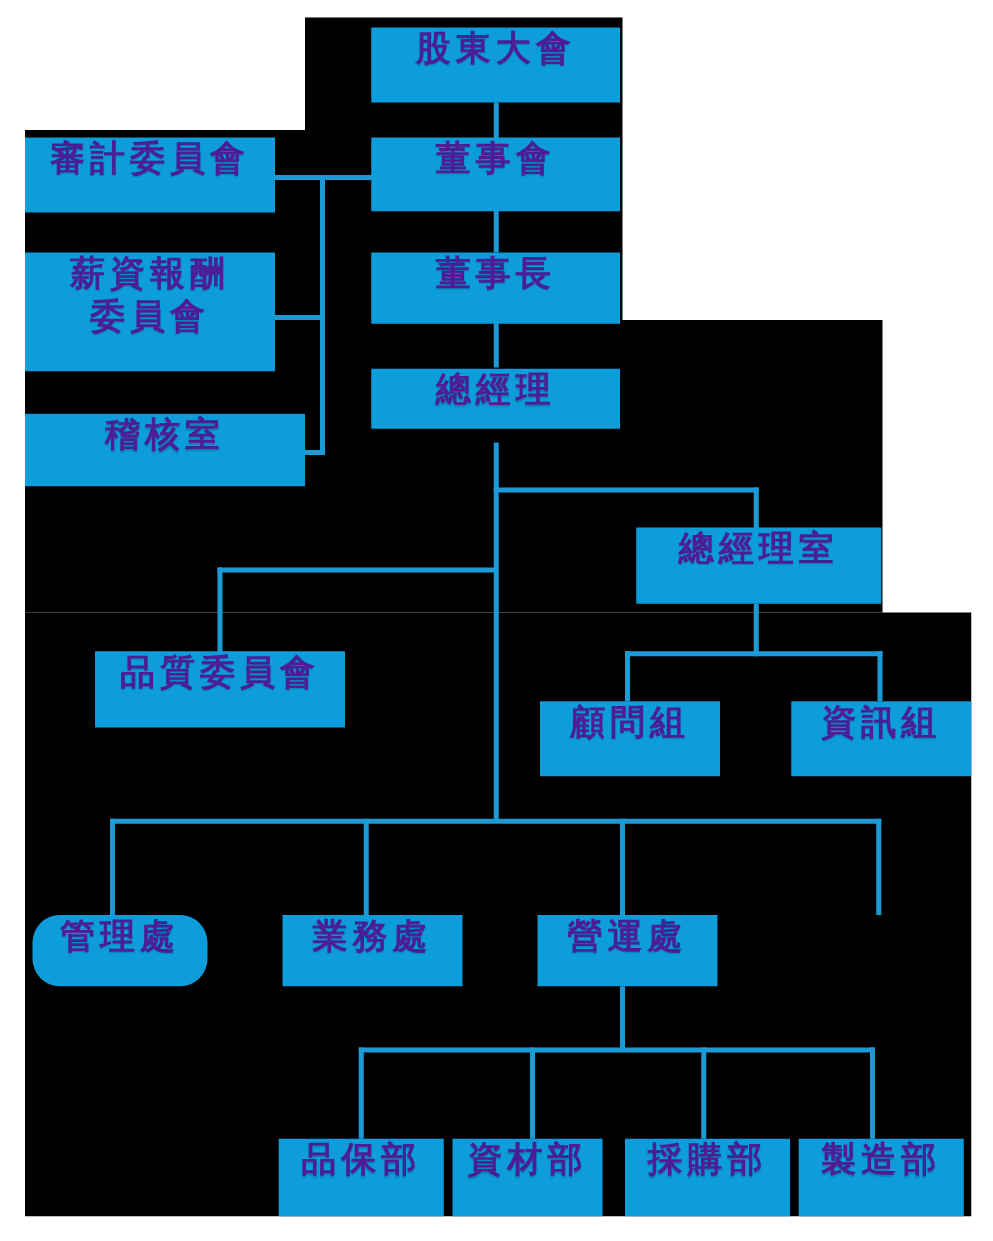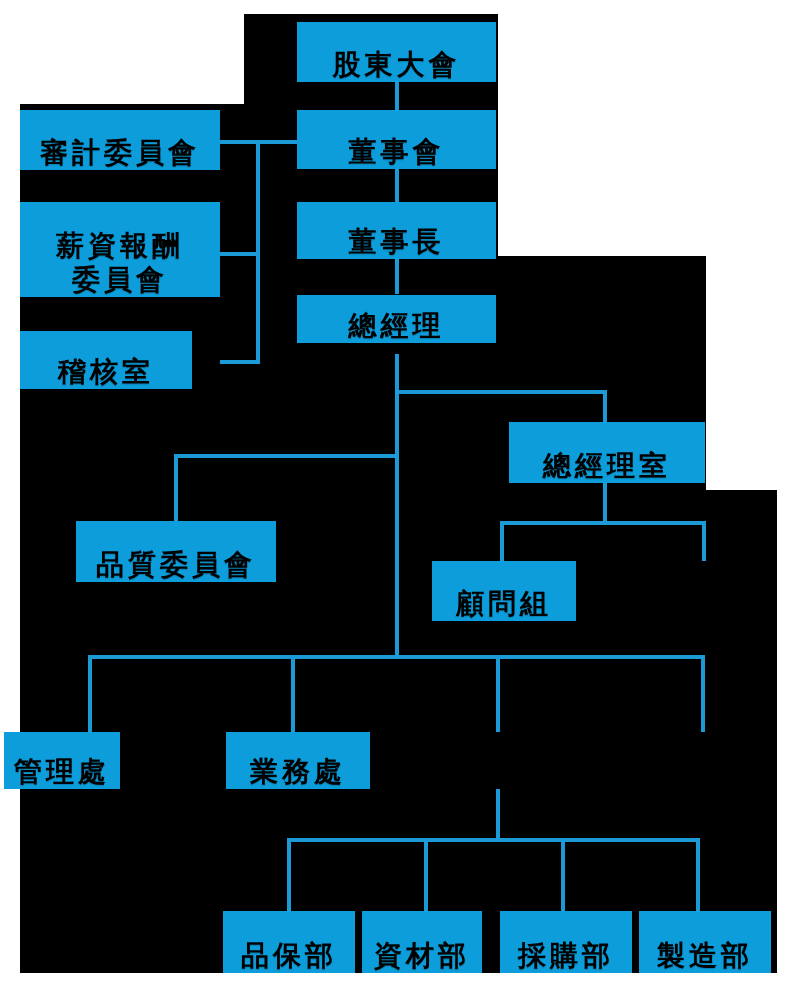--- a/index.html
+++ b/index.html
@@ -22,23 +22,23 @@
   .conn{
     position:absolute;
     background:#1c9ad6;
   }
   .conn.v{width:4px;}
   .conn.h{height:4px;}
   
   .node{
     position:absolute;
     background:#0c9dda;
-    color:#000000;
+    color:#4c1d95;
     display:flex;
-    align-items:flex-end;
+    align-items:flex-start;
     justify-content:center;
     text-align:center;
     letter-spacing:4px;
     font-weight:bold;
     line-height:1.22;
     box-sizing:border-box;
     padding:0 4px;
     text-shadow:0 1px 1px rgba(0,0,0,.18);
   }
   .node span{display:block;white-space:pre-line;}
@@ -109,45 +109,51 @@
 
   <div class="node s28" style="left:20px; top:110px; width:200px; height:60px;">
     <span>審計委員會</span>
   </div>
 
   <div class="node s28" style="left:20px; top:202px; width:200px; height:95px;">
     <span>薪資報酬
 委員會</span>
   </div>
 
-  <div class="node s28" style="left:20px; top:331px; width:172px; height:58px;">
+  <div class="node s28" style="left:20px; top:331px; width:224px; height:58px;">
     <span>稽核室</span>
   </div>
 
   <div class="node s28" style="left:76px; top:521px; width:200px; height:61px;">
     <span>品質委員會</span>
   </div>
 
   <div class="node s28" style="left:509px; top:422px; width:196px; height:61px;">
     <span>總經理室</span>
   </div>
 
   <div class="node s28" style="left:432px; top:561px; width:144px; height:60px;">
     <span>顧問組</span>
   </div>
 
+  <div class="node s28" style="left:633px; top:561px; width:144px; height:60px;">
+    <span>資訊組</span>
+  </div>
 
-  <div class="node s28" style="left:4px; top:732px; width:116px; height:57px;">
+  <div class="node s28" style="left:26px; top:732px; width:140px; height:57px;border-radius:22px;">
     <span>管理處</span>
   </div>
 
   <div class="node s28" style="left:226px; top:732px; width:144px; height:57px;">
     <span>業務處</span>
   </div>
 
+  <div class="node s28" style="left:430px; top:732px; width:144px; height:57px;">
+    <span>營運處</span>
+  </div>
 
 
   <div class="node s28" style="left:223px; top:911px; width:132px; height:62px;">
     <span>品保部</span>
   </div>
 
   <div class="node s28" style="left:362px; top:911px; width:120px; height:62px;">
     <span>資材部</span>
   </div>
 

